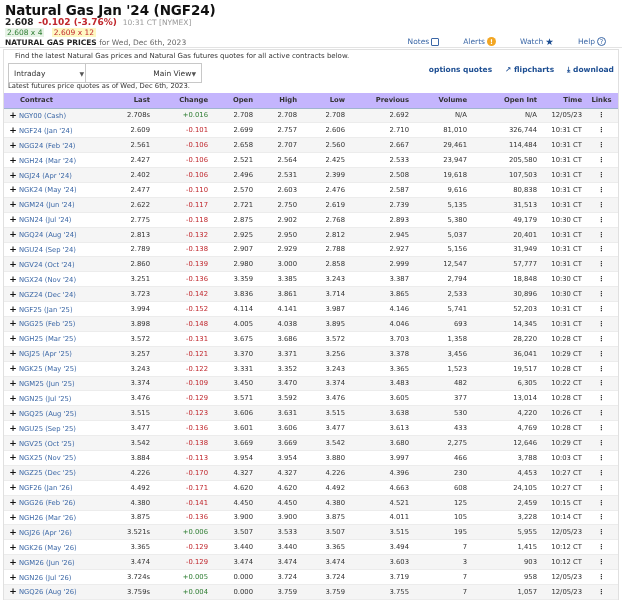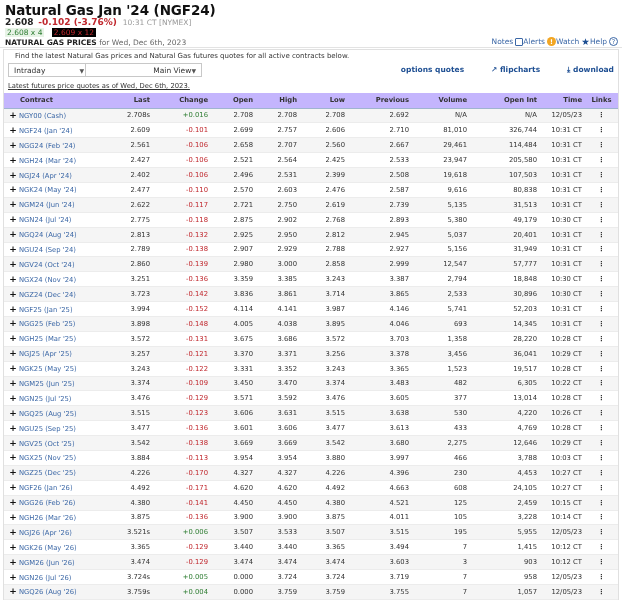--- a/index.html
+++ b/index.html
@@ -6,40 +6,40 @@
   html, body { width: 622px; height: 600px; overflow: hidden; background: #ffffff; }
   body { font-family: "DejaVu Sans", "Liberation Sans", sans-serif; color: #222; position: relative; }
 
   .title { position: absolute; left: 5px; top: 2px; font-size: 13.5px; font-weight: bold; color: #111; letter-spacing: -0.1px; }
   .quote-line { position: absolute; left: 5px; top: 17px; font-size: 9px; white-space: nowrap; }
   .quote-line .last { font-weight: bold; color: #222; }
   .quote-line .chg { font-weight: bold; color: #c0272d; margin-left: 2px; }
   .quote-line .time { color: #999; font-size: 7.5px; margin-left: 3px; }
   .bidask { position: absolute; left: 5px; top: 28px; font-size: 7.5px; white-space: nowrap; }
   .bid { color: #2e7d32; background: #e7f3e6; padding: 0 2px; }
-  .ask { color: #c0272d; background: #000000; padding: 0 2px; margin-left: 5px; }
+  .ask { color: #c0272d; background: #fef9c3; padding: 0 2px; margin-left: 5px; }
   .prices-head { position: absolute; left: 5px; top: 38px; font-size: 7.5px; white-space: nowrap; color: #666; }
   .prices-head b { color: #222; }
 
-  .actions { position: absolute; right: 4px; top: 37px; font-size: 7.5px; color: #3b67a6; display: flex; gap: 0; align-items: center; }
+  .actions { position: absolute; right: 16px; top: 37px; font-size: 7.5px; color: #3b67a6; display: flex; gap: 24px; align-items: center; }
   .actions span.act { display: inline-flex; align-items: center; gap: 2px; }
   .ico-note { width: 8px; height: 8px; border: 1px solid #3b67a6; display: inline-block; border-radius: 1px; position: relative; }
   .ico-alert { width: 9px; height: 9px; border-radius: 50%; background: #f2a623; color: #fff; font-size: 6.5px; display: inline-flex; align-items: center; justify-content: center; font-weight: bold; }
   .ico-star { color: #1d4e92; font-size: 9.5px; line-height: 8px; }
   .ico-help { width: 9px; height: 9px; border-radius: 50%; border: 1px solid #3b67a6; font-size: 6.5px; display: inline-flex; align-items: center; justify-content: center; }
 
   .hr1 { position: absolute; left: 0; top: 47px; width: 622px; height: 1px; background: #e3e3e3; }
   .panel { position: absolute; left: 3px; top: 49px; width: 616px; height: 551px; border: 1px solid #e0e0e0; border-bottom: none; }
   .desc { position: absolute; left: 15px; top: 52px; font-size: 7px; color: #333; white-space: nowrap; }
-  .select { position: absolute; top: 63px; height: 14px; border: 1px solid #c8c8c8; background: #fff; font-size: 7.5px; color: #333; padding: 2px 5px; display: flex; justify-content: space-between; align-items: center; }
+  .select { position: absolute; top: 63px; height: 20px; border: 1px solid #c8c8c8; background: #fff; font-size: 7.5px; color: #333; padding: 2px 5px; display: flex; justify-content: space-between; align-items: center; }
   .select .caret { font-size: 6px; color: #555; }
   .sel-period { left: 8px; width: 82px; }
   .sel-view { left: 85px; width: 117px; justify-content: flex-end; }
-  .tools { position: absolute; right: 8px; top: 65px; font-size: 7.5px; font-weight: bold; color: #1d4e92; display: flex; gap: 27px; white-space: nowrap; }
-  .asof { position: absolute; left: 8px; top: 82px; font-size: 6.8px; color: #333; white-space: nowrap; text-decoration: underline; }
+  .tools { position: absolute; right: 8px; top: 65px; font-size: 7.5px; font-weight: bold; color: #1d4e92; display: flex; gap: 13px; white-space: nowrap; }
+  .asof { position: absolute; left: 8px; top: 82px; font-size: 6.8px; color: #333; white-space: nowrap; }
 
   table { position: absolute; left: 4px; top: 93px; width: 614px; border-collapse: collapse; font-size: 6.8px; table-layout: fixed; }
   thead tr { background: #c4b5fd; }
   th { font-weight: bold; color: #333; height: 15px; text-align: right; padding: 0 3px; border-bottom: 1.5px solid #9fb4cf; white-space: nowrap; }
   th.c-contract { text-align: left; padding-left: 16px; }
   th.c-links { text-align: center; }
   td { height: 14.9px; text-align: right; padding: 0 3px; color: #333; white-space: nowrap; border-bottom: 1px solid #ececec; }
   tbody tr:nth-child(odd) { background: #f5f5f5; }
   tbody tr:nth-child(even) { background: #ffffff; }
   td.c-contract { text-align: left; padding-left: 3px; }

